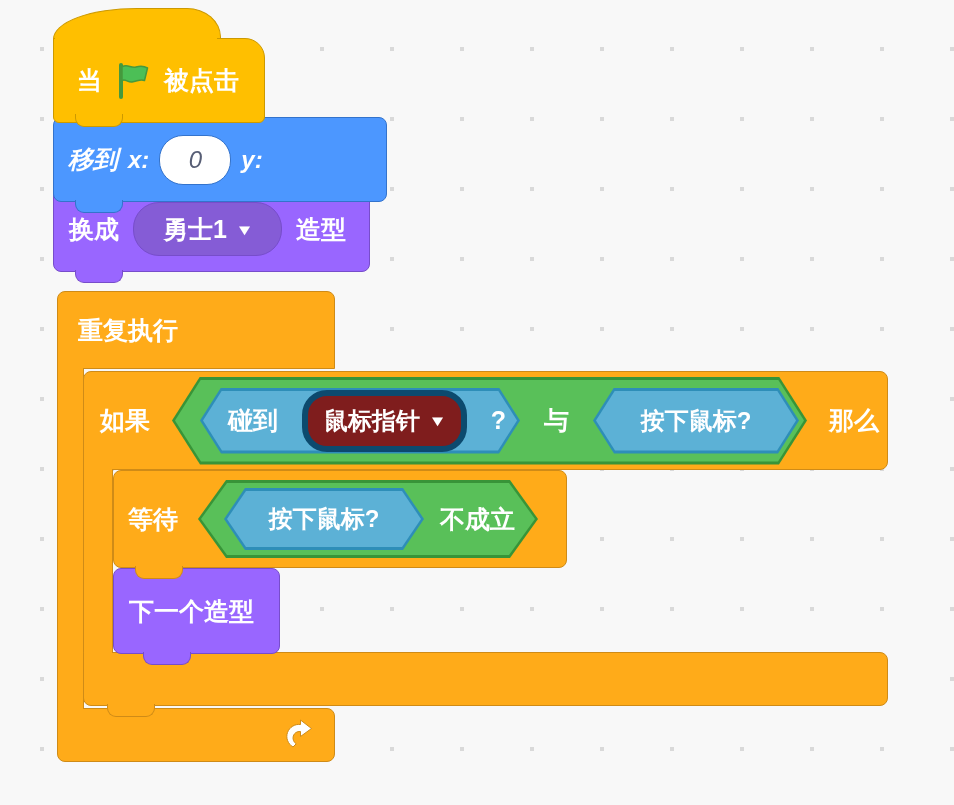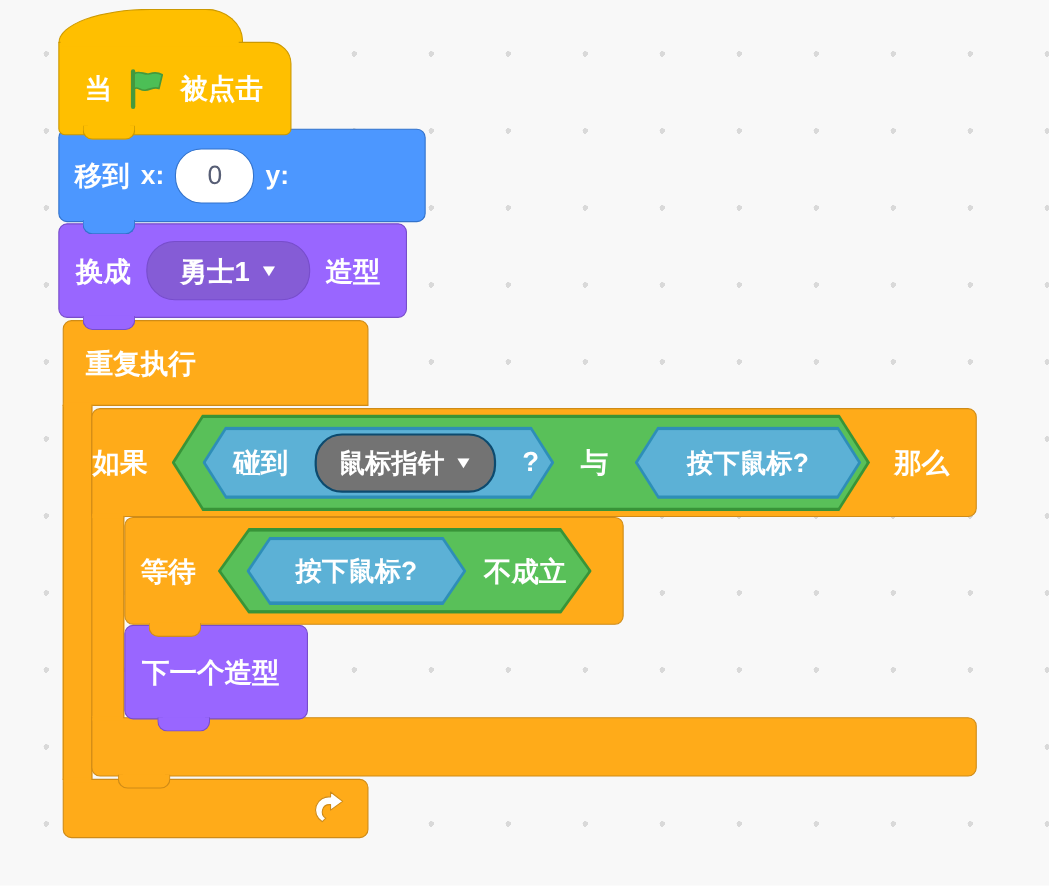--- a/index.html
+++ b/index.html
@@ -76,31 +76,31 @@
         <svg width="38" height="40" viewBox="0 0 38 40">
           <path d="M 7 4 L 7 36" stroke="#45993D" stroke-width="4" stroke-linecap="round" fill="none"></path>
           <path d="M 8 6 C 13 2.5 17 7.5 22 6 C 27 4.5 31 5.5 33.5 7 L 30.5 19.5 C 26.5 17.5 23 20.5 18 21 C 13.5 21.5 11.5 17.5 8 19.5 Z" fill="#4CBF56" stroke="#45993D" stroke-width="1.5" stroke-linejoin="round"></path>
         </svg>
       </span>
       <span class="lbl">被点击</span>
     </div>
     <div class="bump ev-fill" style="left:22px;top:106px;"></div>
   </div>
 
-  <div class="abs" style="left:53px;top:117px;width:290px;height:100px;z-index:8;">
+  <div class="abs" style="left:53px;top:117px;width:290px;height:100px;z-index:8;font-style:italic;">
     <div class="abs mo-fill block-body" style="left:0;top:0;width:334px;height:85px;padding-left:14px;gap:10px;">
       <span class="lbl">移到</span>
       <span class="lbl-sm">x:</span>
       <span class="num-input" style="width:70px;">0</span>
       <span class="lbl-sm">y:</span>
     </div>
     <div class="bump mo-fill" style="left:22px;top:83px;"></div>
   </div>
 
-  <div class="abs" style="left:53px;top:203px;width:317px;height:100px;z-index:7;">
+  <div class="abs" style="left:53px;top:186px;width:317px;height:100px;z-index:7;">
     <div class="abs lo-fill block-body" style="left:0;top:0;width:317px;height:86px;padding-left:15px;gap:14px;">
       <span class="lbl">换成</span>
       <span class="dd" style="width:147px;height:52px;border-radius:26px;background:#855CD6;border:1px solid #774DCB;">
         <span>勇士1</span>
         <span class="dd-arrow">▼</span>
       </span>
       <span class="lbl">造型</span>
     </div>
     <div class="bump lo-fill" style="left:22px;top:84px;"></div>
   </div>
@@ -115,34 +115,34 @@
         <svg width="34" height="32" viewBox="0 0 34 32">
           <path d="M 9 28 C 4 25 1.5 19 3.5 13.5 C 5.5 8 11 4.8 16.5 5.5 L 16.5 1 L 27.5 9.5 L 16.5 17.5 L 16.5 12.5 C 13 12.2 10.2 14 9.3 17 C 8.4 20 9.6 23.2 12.2 24.8 Z" fill="#ffffff" stroke="#CF8B17" stroke-width="1" stroke-linejoin="round"></path>
         </svg>
       </span>
     </div>
     <div class="seam" style="left:1px;top:75px;width:25px;height:4px;"></div>
     <div class="seam" style="left:1px;top:416px;width:25px;height:4px;"></div>
   </div>
 
   <div class="abs" style="left:83px;top:371px;width:808px;height:350px;z-index:4;">
-    <div class="abs co-fill" style="left:0;top:0;width:805px;height:99px;border-radius:8px 8px 8px 0;display:flex;align-items:center;gap:22px;">
+    <div class="abs co-fill" style="left:0;top:0;width:805px;height:99px;border-radius:8px 8px 8px 0;display:flex;align-items:center;padding-left:16px;gap:22px;">
       <span class="lbl">如果</span>
 
       <div class="hexo" style="width:635px;height:88px;">
         <div class="hexo-bg op-bg"></div>
         <div class="hexo-fg op-fg"></div>
         <div class="hexo-content" style="padding:0 34px 0 28px;gap:24px;">
 
           <div class="hexo hex-sm" style="width:320px;height:66px;">
             <div class="hexo-bg se-bg"></div>
             <div class="hexo-fg se-fg"></div>
             <div class="hexo-content" style="padding:0 14px 0 28px;gap:24px;">
               <span class="lbl">碰到</span>
-              <span class="dd" style="width:174px;height:50px;border-radius:25px;background:#737373;border:2px solid #0c4a6e;font-size:24px;">
+              <span class="dd" style="width:174px;height:50px;border-radius:25px;background:#7f1d1d;border:6px solid #0c4a6e;font-size:24px;">
                 <span>鼠标指针</span>
                 <span class="dd-arrow">▼</span>
               </span>
               <span class="lbl">?</span>
             </div>
           </div>
           <span class="lbl">与</span>
 
           <div class="hexo hex-sm" style="width:206px;height:66px;">
             <div class="hexo-bg se-bg"></div>

